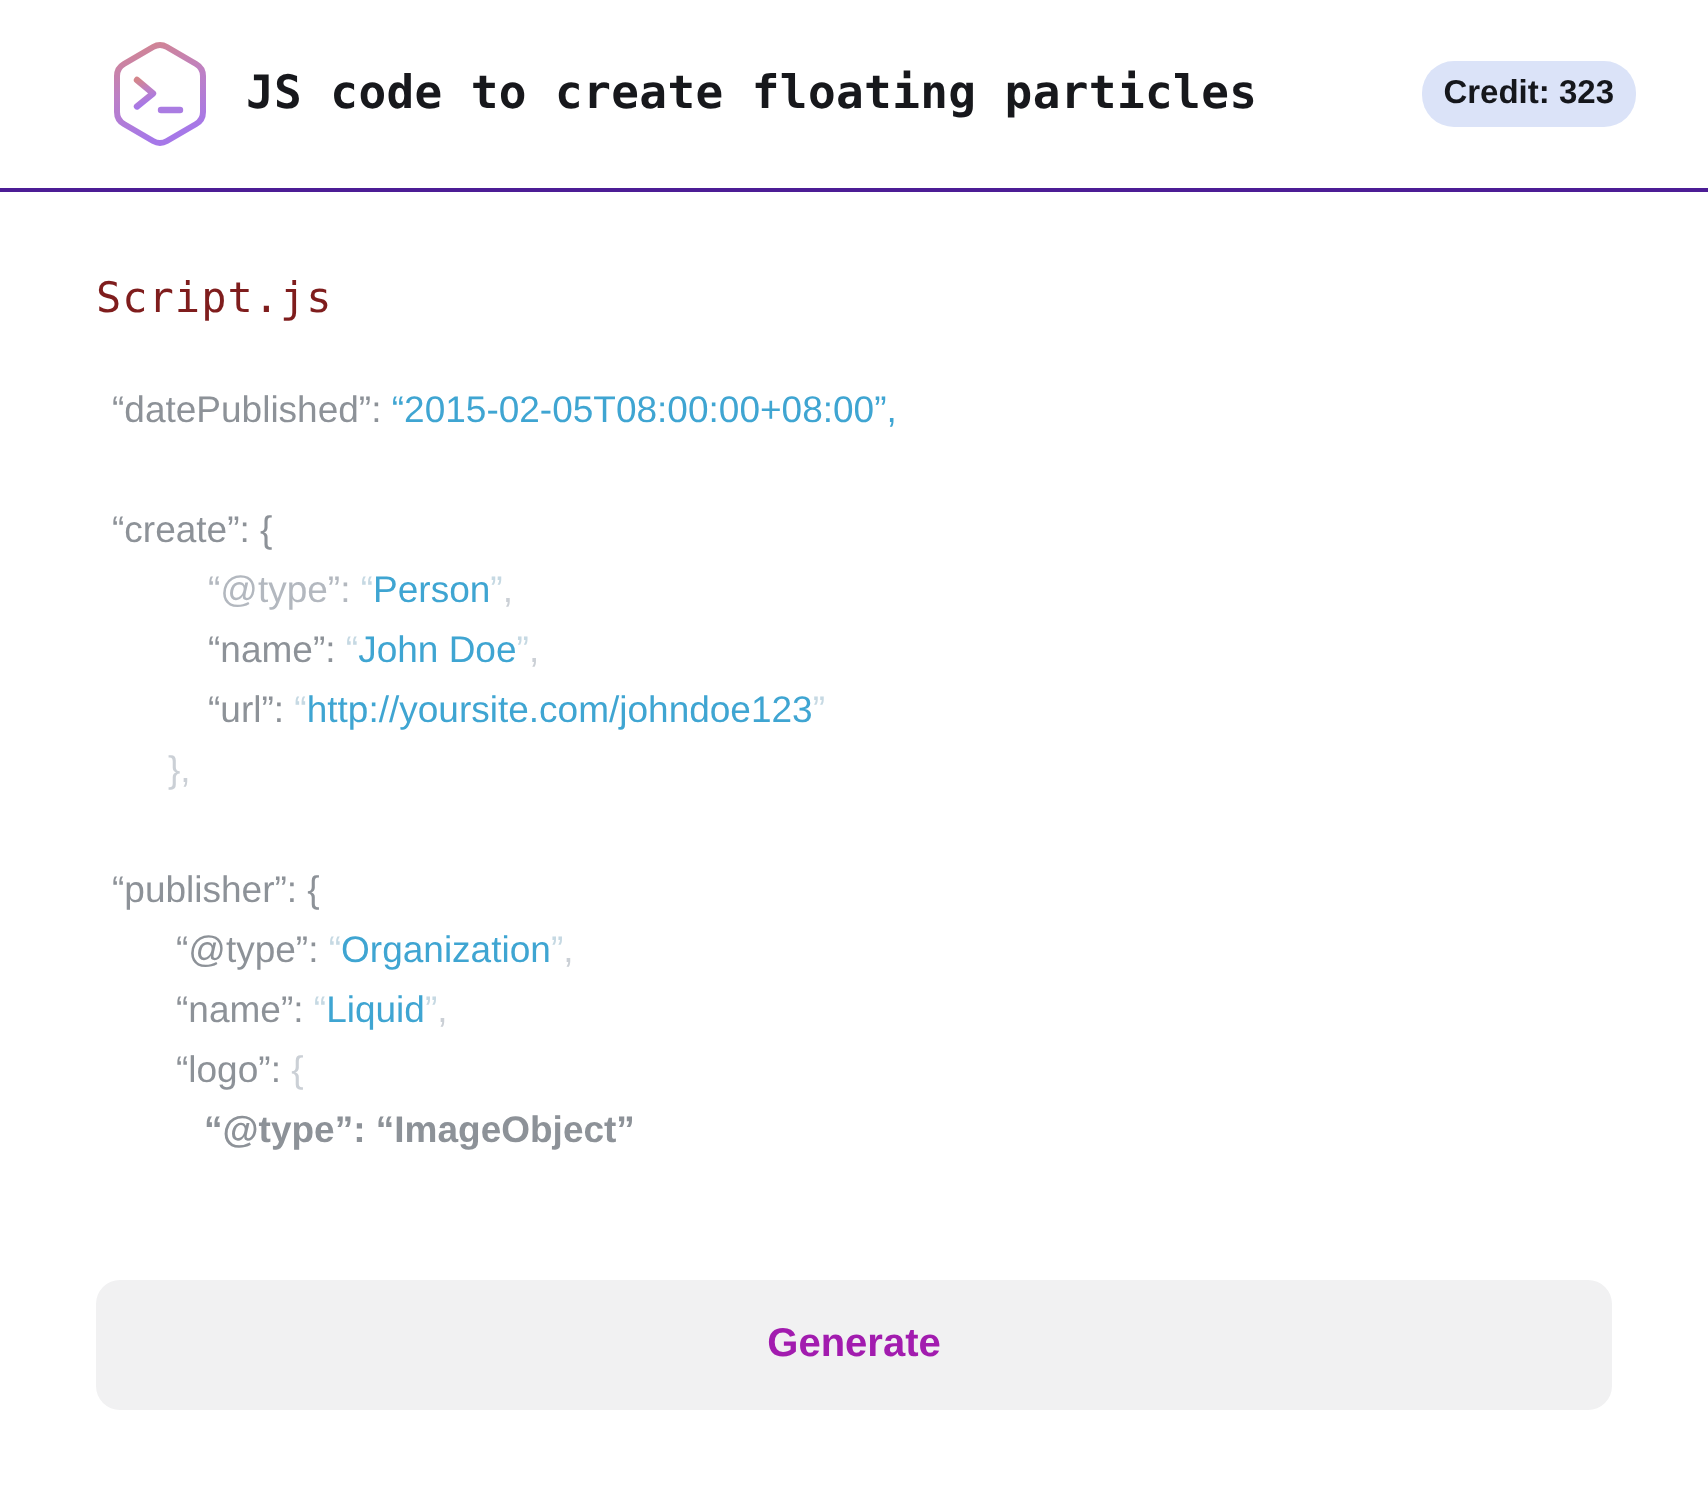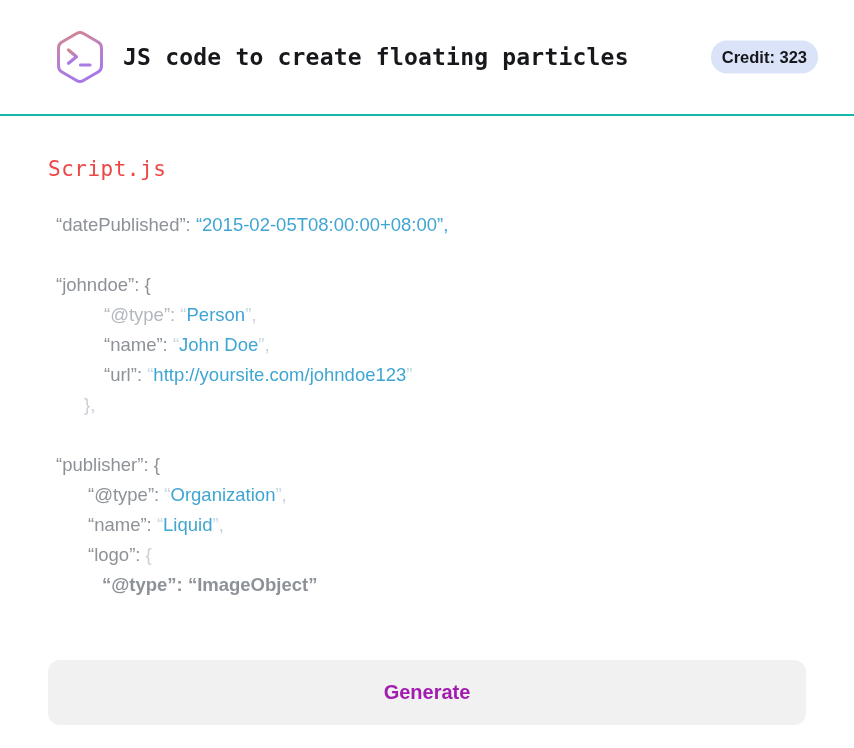--- a/index.html
+++ b/index.html
@@ -5,25 +5,25 @@
   * { margin: 0; padding: 0; box-sizing: border-box; }
   html, body {
     width: 854px; height: 748px;
     background: #ffffff;
     font-family: "Liberation Sans", sans-serif;
     overflow: hidden;
   }
   
   .header {
     position: relative;
-    height: 116px;
+    height: 96px;
     display: flex;
     align-items: center;
     padding: 0 36px 0 54px;
-    border-bottom: 2px solid #14b8a6;
+    border-bottom: 2px solid #4c1d95;
     background: #ffffff;
   }
   .logo { width: 52px; height: 56px; flex: 0 0 auto; }
   .title {
     margin-left: 17px;
     font-family: "DejaVu Sans Mono", monospace;
     font-size: 23px;
     font-weight: 700;
     color: #17181c;
     letter-spacing: 0.2px;
@@ -43,21 +43,21 @@
     white-space: nowrap;
   }
   
   .main { padding: 0 48px; }
   .script-heading {
     margin-top: 38px;
     font-family: "DejaVu Sans Mono", monospace;
     font-size: 21px;
     font-weight: 500;
     line-height: 30px;
-    color: #ef4444;
+    color: #7f1d1d;
     letter-spacing: 0.5px;
   }
   .code-block {
     margin-top: 26px;
     font-size: 18.5px;
     line-height: 30px;
     white-space: nowrap;
     margin-left: 8px;
   }
   .code-line { height: 30px; }
@@ -101,21 +101,21 @@
   </svg>
   <div class="title">JS code to create floating particles</div>
   <div class="credit-badge">Credit: 323</div>
 </div>
 
 <div class="main">
   <div class="script-heading">Script.js</div>
   <div class="code-block">
       <div class="code-line" style="padding-left: 0px;"><span class="tok-k">“datePublished”</span><span class="tok-p">: </span><span class="tok-v">“2015-02-05T08:00:00+08:00”,</span></div>
       <div class="code-line" style="padding-left: 0px;"></div>
-      <div class="code-line" style="padding-left: 0px;"><span class="tok-k">“johndoe”</span><span class="tok-p">: {</span></div>
+      <div class="code-line" style="padding-left: 0px;"><span class="tok-k">“create”</span><span class="tok-p">: {</span></div>
       <div class="code-line" style="padding-left: 48px;"><span class="tok-kl">“@type”</span><span class="tok-kl">: </span><span class="tok-qf">“</span><span class="tok-v">Person</span><span class="tok-qf">”</span><span class="tok-pf">,</span></div>
       <div class="code-line" style="padding-left: 48px;"><span class="tok-k">“name”</span><span class="tok-p">: </span><span class="tok-qf">“</span><span class="tok-v">John Doe</span><span class="tok-qf">”</span><span class="tok-pf">,</span></div>
       <div class="code-line" style="padding-left: 48px;"><span class="tok-k">“url”</span><span class="tok-p">: </span><span class="tok-qf">“</span><span class="tok-v">http://yoursite.com/johndoe123</span><span class="tok-qf">”</span></div>
       <div class="code-line" style="padding-left: 28px;"><span class="tok-pf">},</span></div>
       <div class="code-line" style="padding-left: 0px;"></div>
       <div class="code-line" style="padding-left: 0px;"><span class="tok-k">“publisher”</span><span class="tok-p">: {</span></div>
       <div class="code-line" style="padding-left: 32px;"><span class="tok-k">“@type”</span><span class="tok-p">: </span><span class="tok-qf">“</span><span class="tok-v">Organization</span><span class="tok-qf">”</span><span class="tok-pf">,</span></div>
       <div class="code-line" style="padding-left: 32px;"><span class="tok-k">“name”</span><span class="tok-p">: </span><span class="tok-qf">“</span><span class="tok-v">Liquid</span><span class="tok-qf">”</span><span class="tok-pf">,</span></div>
       <div class="code-line" style="padding-left: 32px;"><span class="tok-k">“logo”</span><span class="tok-p">: </span><span class="tok-pf">{</span></div>
       <div class="code-line" style="padding-left: 46px; font-weight: bold;"><span class="tok-k">“@type”</span><span class="tok-p">: </span><span class="tok-k">“ImageObject”</span></div>

